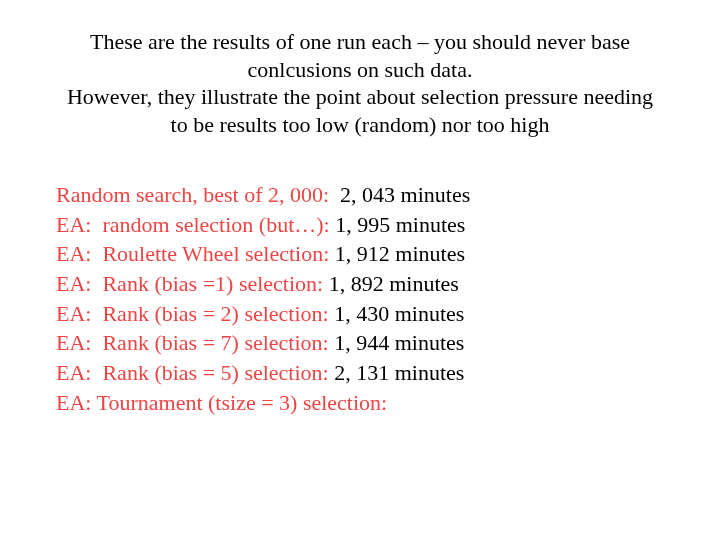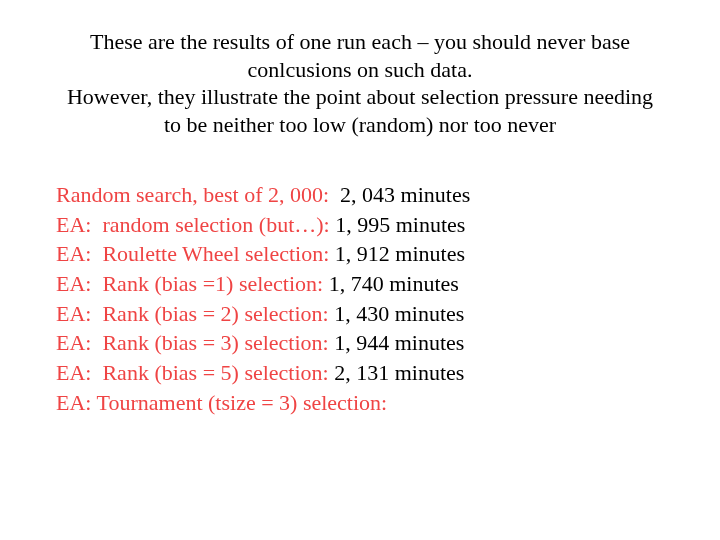--- a/index.html
+++ b/index.html
@@ -40,46 +40,46 @@
     white-space: pre;
   }
 </style>
 </head>
 <body>
 
 <div class="slide">
 
   <div class="header">
     <div>These are the results of one run each – you should never base conlcusions on such data.</div>
-    <div>However, they illustrate the point about selection pressure needing to be neither too low (random) nor too never</div>
+    <div>However, they illustrate the point about selection pressure needing to be results too low (random) nor too high</div>
   </div>
 
   <div class="results">
     <div class="row">
       <span class="label">Random search, best of 2, 000:  </span>
       <span class="value">2, 043 minutes</span>
     </div>
     <div class="row">
       <span class="label">EA:  random selection (but…): </span>
       <span class="value">1, 995 minutes</span>
     </div>
     <div class="row">
       <span class="label">EA:  Roulette Wheel selection: </span>
       <span class="value">1, 912 minutes</span>
     </div>
     <div class="row">
       <span class="label">EA:  Rank (bias =1) selection: </span>
-      <span class="value">1, 740 minutes</span>
+      <span class="value">1, 892 minutes</span>
     </div>
     <div class="row">
       <span class="label">EA:  Rank (bias = 2) selection: </span>
       <span class="value">1, 430 minutes</span>
     </div>
     <div class="row">
-      <span class="label">EA:  Rank (bias = 3) selection: </span>
+      <span class="label">EA:  Rank (bias = 7) selection: </span>
       <span class="value">1, 944 minutes</span>
     </div>
     <div class="row">
       <span class="label">EA:  Rank (bias = 5) selection: </span>
       <span class="value">2, 131 minutes</span>
     </div>
     <div class="row">
       <span class="label">EA: Tournament (tsize = 3) selection: </span>
     </div>
   </div>

